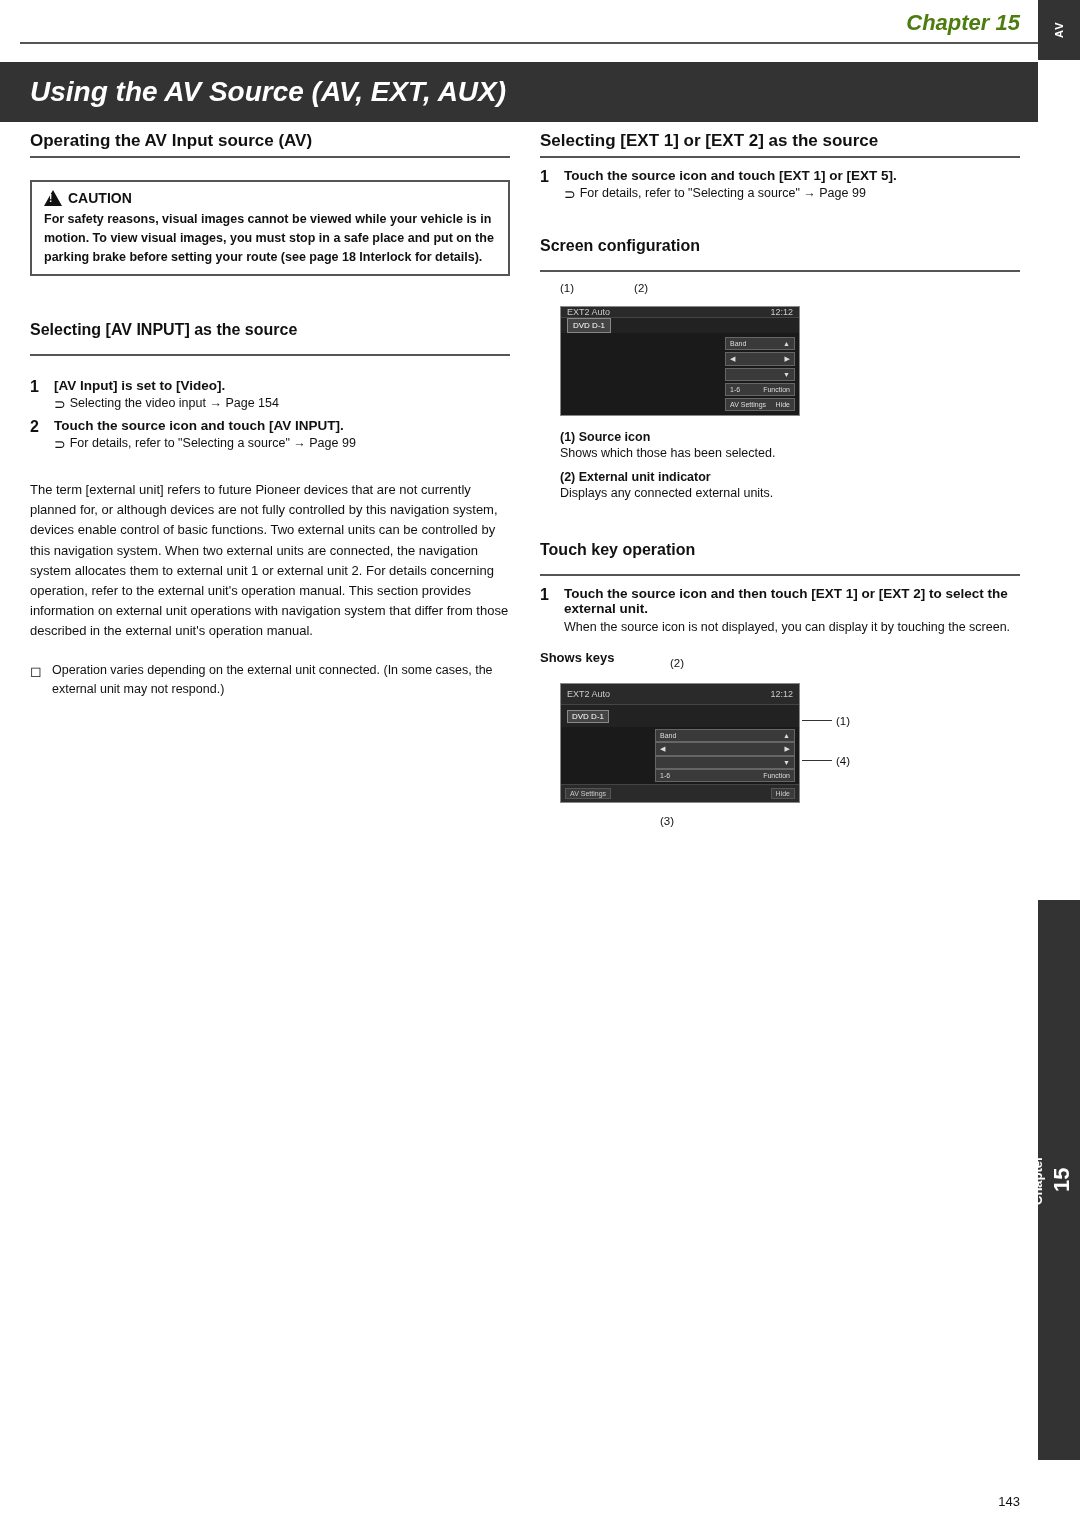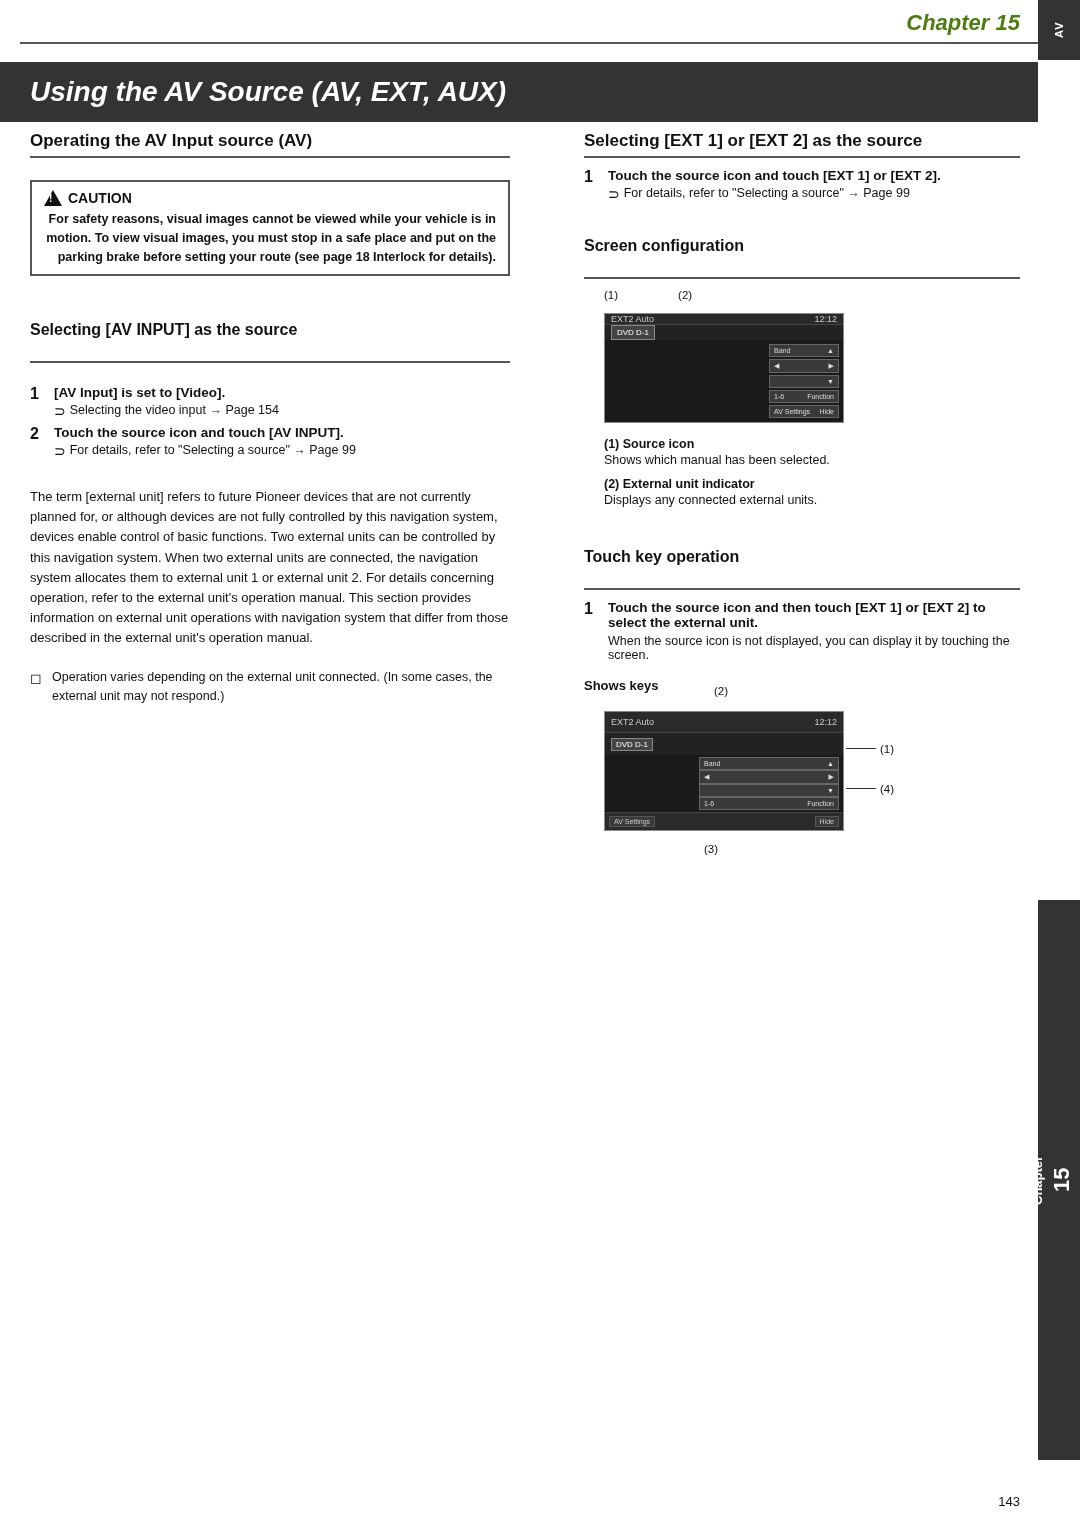--- a/index.html
+++ b/index.html
@@ -120,21 +120,20 @@
       flex-direction: column;
       gap: 12px;
     }
 
     
     .right-col {
       flex: 1;
       display: flex;
       flex-direction: column;
       gap: 0;
-      margin-left: 44px;
     }
 
     
     .section-heading {
       font-size: 17px;
       font-weight: bold;
       border-bottom: 2px solid #555;
       padding-bottom: 4px;
       margin-bottom: 10px;
       margin-top: 18px;
@@ -142,21 +141,21 @@
     }
     .section-heading:first-child {
       margin-top: 0;
     }
 
     
     .subsection-heading {
       font-size: 16px;
       font-weight: bold;
       border-bottom: 2px solid #555;
-      padding-bottom: 20px;
+      padding-bottom: 13px;
       margin-bottom: 10px;
       margin-top: 18px;
       line-height: 1.3;
     }
 
     
     .caution-box {
       border: 2px solid #555;
       padding: 8px 12px;
       margin-bottom: 14px;
@@ -183,21 +182,20 @@
       top: 3px;
       left: -4px;
       font-size: 10px;
       font-weight: bold;
       color: #fff;
     }
     .caution-box p {
       font-size: 12.5px;
       font-weight: bold;
       line-height: 1.5;
-      text-align: right;
     }
 
     
     .step-list {
       list-style: none;
       margin-bottom: 10px;
     }
     .step-item {
       display: flex;
       gap: 6px;
@@ -501,21 +499,21 @@
   </div>
 
   <div class="right-col">
 
     <div class="section-heading">Selecting [EXT 1] or [EXT 2] as the source</div>
 
     <ul class="step-list">
       <li class="step-item">
         <span class="step-num">1</span>
         <div class="step-content">
-          <strong>Touch the source icon and touch [EXT 1] or [EXT 2].</strong>
+          <strong>Touch the source icon and touch [EXT 1] or [EXT 5].</strong>
           <div class="step-sub">
             <span class="arrow-sym">⊃</span>
             <span>For details, refer to "Selecting a source" → Page 99</span>
           </div>
         </div>
       </li>
     </ul>
 
     <div class="subsection-heading">Screen configuration</div>
 
@@ -554,21 +552,21 @@
             <span class="screen-btn-label">AV Settings</span>
             <span class="screen-btn-label">Hide</span>
           </div>
         </div>
       </div>
     </div>
 
     <div style="margin-left: 20px; margin-top: 8px; margin-bottom: 14px;">
       <div class="caption-item">
         <span class="caption-title">(1) Source icon</span><br>
-        <span class="caption-desc">Shows which manual has been selected.</span>
+        <span class="caption-desc">Shows which those has been selected.</span>
       </div>
       <div class="caption-item">
         <span class="caption-title">(2) External unit indicator</span><br>
         <span class="caption-desc">Displays any connected external units.</span>
       </div>
     </div>
 
     <div class="subsection-heading">Touch key operation</div>
 
     <ul class="step-list">

